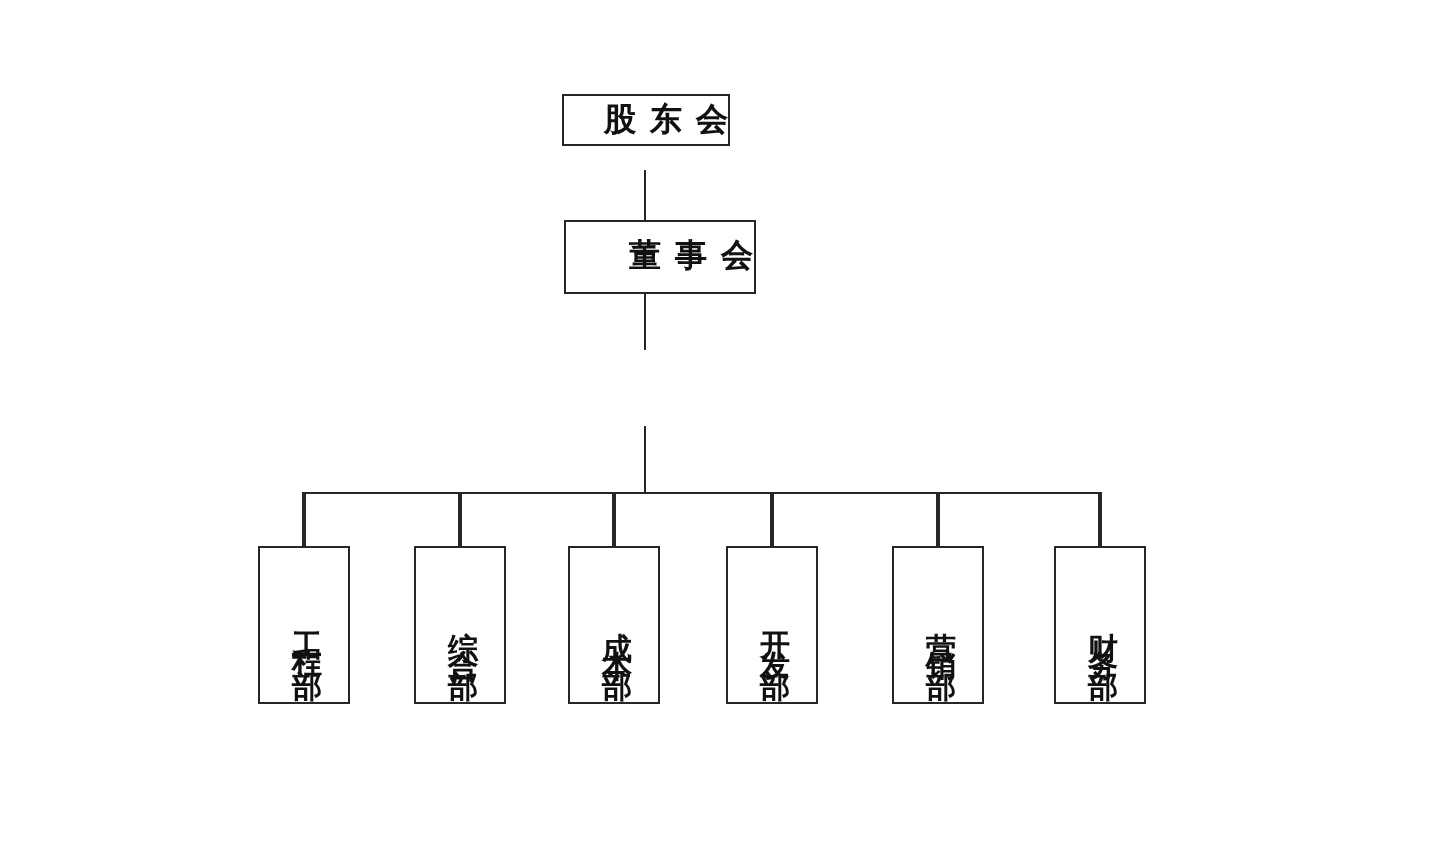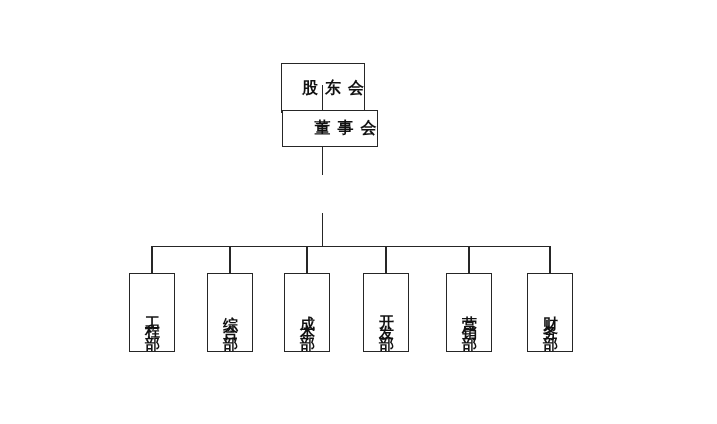--- a/index.html
+++ b/index.html
@@ -49,21 +49,21 @@
     white-space: nowrap;
   }
   .line {
     position: absolute;
     background: #262626;
   }
   .v-line { width: 1.4px; }
   .h-line { height: 1.4px; }
 
   
-  .n-shareholders { left: 281px; top: 63px;  width: 84px; height: 50px; padding-left: 20px; }
+  .n-shareholders { left: 281px; top: 47px;  width: 84px; height: 26px; padding-left: 20px; }
   .n-board        { left: 282px; top: 110px; width: 96px; height: 37px; padding-left: 31px; }
   .n-management   { left: 276px; top: 175px; width: 92px; height: 38px; }
 
   
   .c-seg1 { left: 321.5px; top: 85px;  height: 25px; }
   .c-seg2 { left: 321.5px; top: 147px; height: 28px; }
   .c-seg3 { left: 321.5px; top: 213px; height: 34px; }
 
   
   .c-rail { left: 152px; top: 246px; width: 398.6px; }

